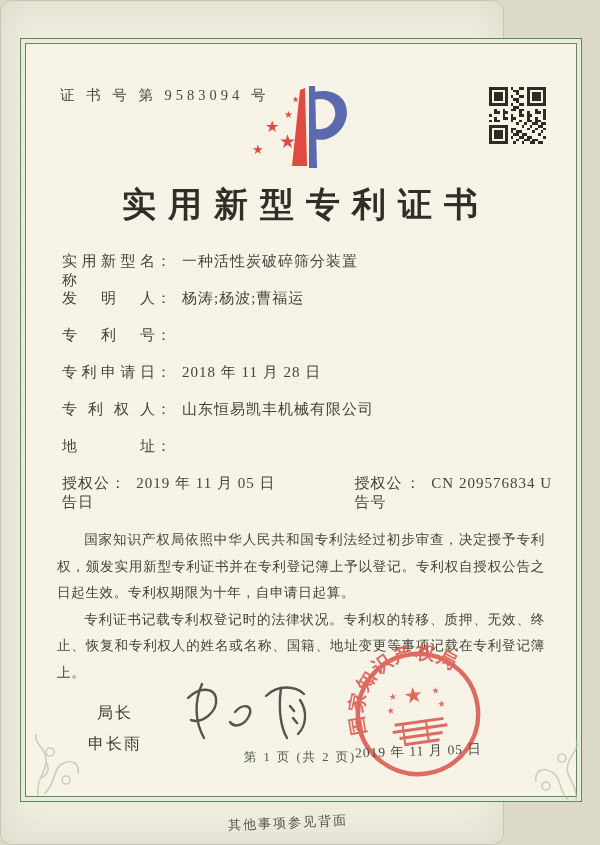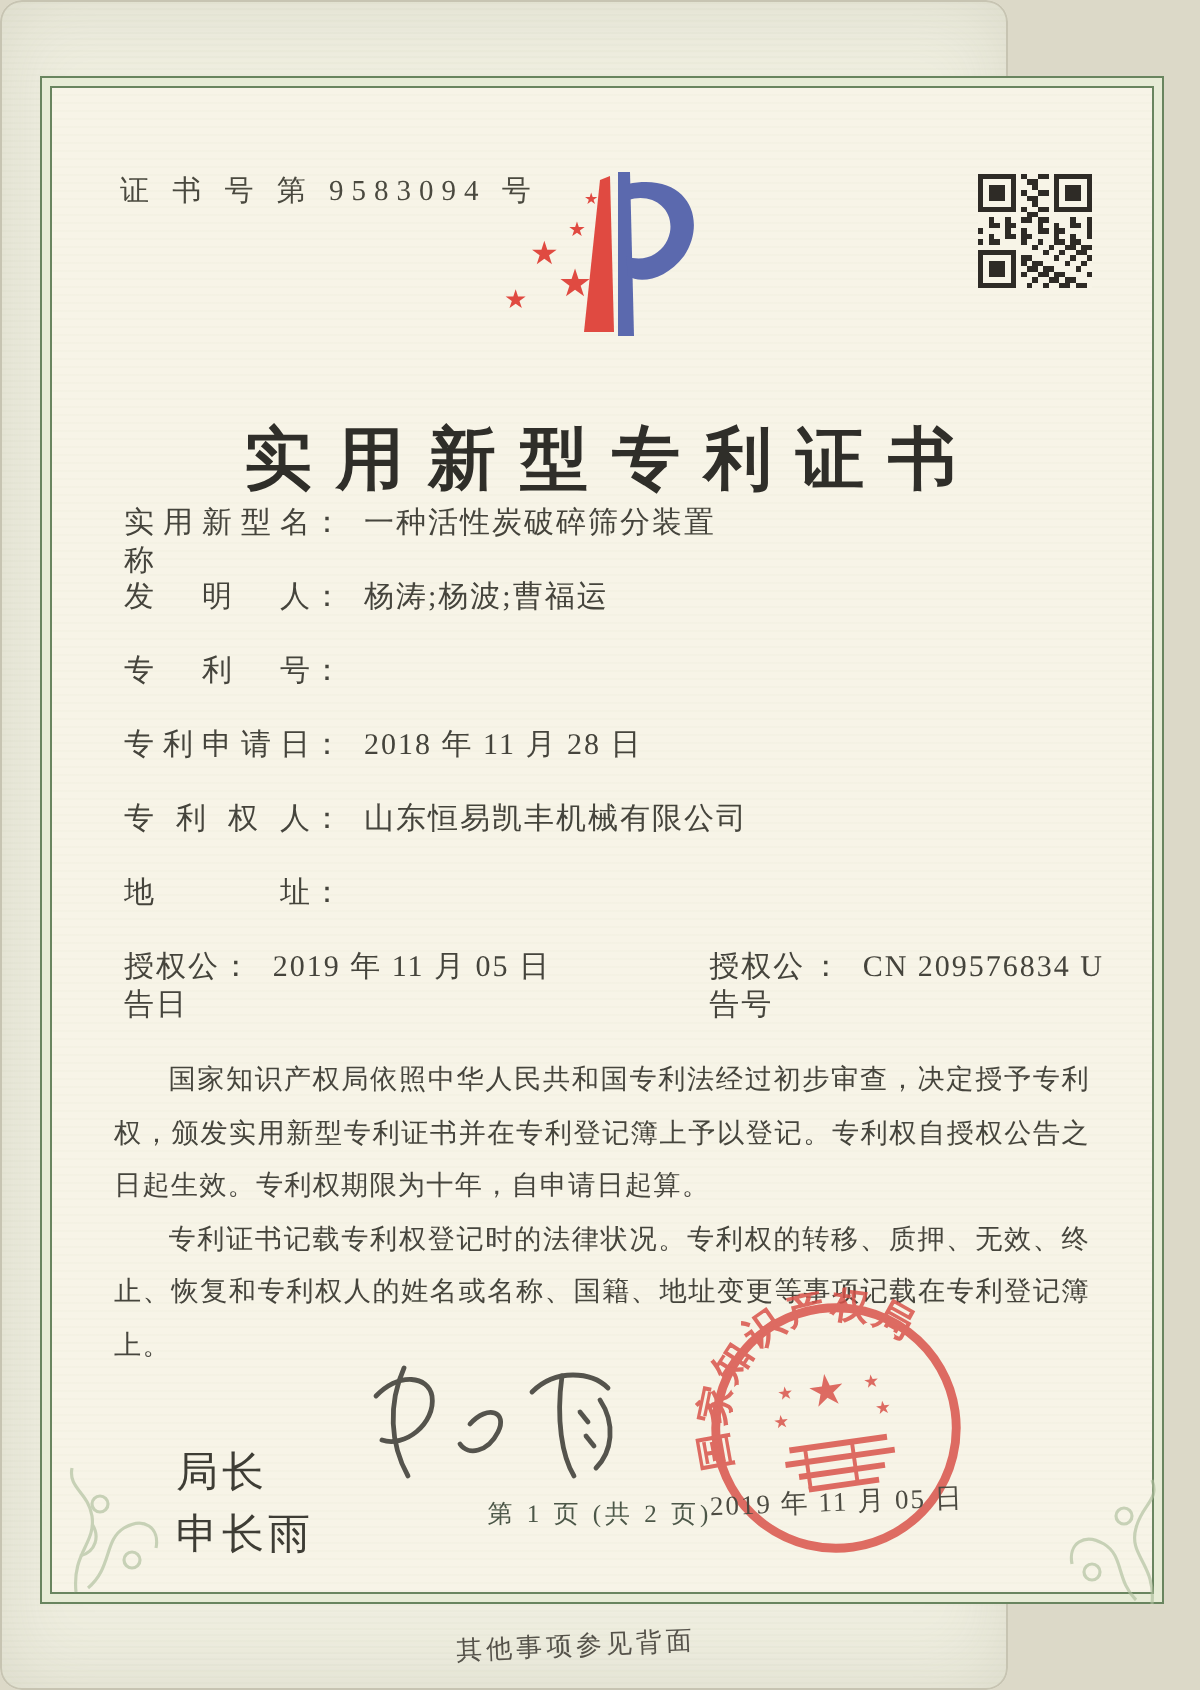--- a/index.html
+++ b/index.html
@@ -29,40 +29,40 @@
   }
   .cert-no {
     position:absolute; left:60px; top:86px;
     font-size:14.5px; letter-spacing:4px; color:#4a493f;
   }
   .logo { position:absolute; left:248px; top:80px; }
   .qr { position:absolute; left:489px; top:87px; }
   .title {
     position:absolute; left:0; top:182px; width:600px;
     text-align:center; font-size:34px; font-weight:600;
-    letter-spacing:12px; color:#2f2e29; text-indent:12px;margin-top:25px;
+    letter-spacing:12px; color:#2f2e29; text-indent:12px;
   }
   .fields { position:absolute; left:62px; top:252px; width:490px; }
   .frow { display:flex; align-items:flex-start; height:22px; margin-bottom:15px;
           font-size:15px; color:#45443c; letter-spacing:1px; }
   .flabel { display:inline-block; width:94px; text-align:justify; text-align-last:justify; }
   .fcolon { margin-right:10px; }
   .fvalue { white-space:nowrap; }
   .grant-row { display:flex; gap:21px; }
   .grant-row .pair { display:flex; align-items:baseline; }
   .grant-row .pair.second { margin-left:58px; }
   .paras {
     position:absolute; left:57px; top:527px; width:488px;
     font-size:13.6px; line-height:1.95; color:#46453d;
     letter-spacing:0.6px; text-align:justify;
   }
   .paras p { text-indent:2em; }
   .officer {
-    position:absolute; left:88px; top:721px;
-    font-size:21px; color:#3e3d35; line-height:31px; letter-spacing:2px;
+    position:absolute; left:88px; top:697px;
+    font-size:16px; color:#3e3d35; line-height:31px; letter-spacing:2px;text-align:center;
   }
   .sig { position:absolute; left:178px; top:676px; }
   .seal { position:absolute; left:343px; top:645px; transform:rotate(-8deg); }
   .seal-date {
     position:absolute; left:355px; top:742px; width:150px;
     font-size:13.5px; color:#4c4b42; letter-spacing:1px; transform:rotate(-2deg);
     white-space:nowrap;
   }
   .page-no {
     position:absolute; left:0; top:749px; width:600px; text-align:center;

